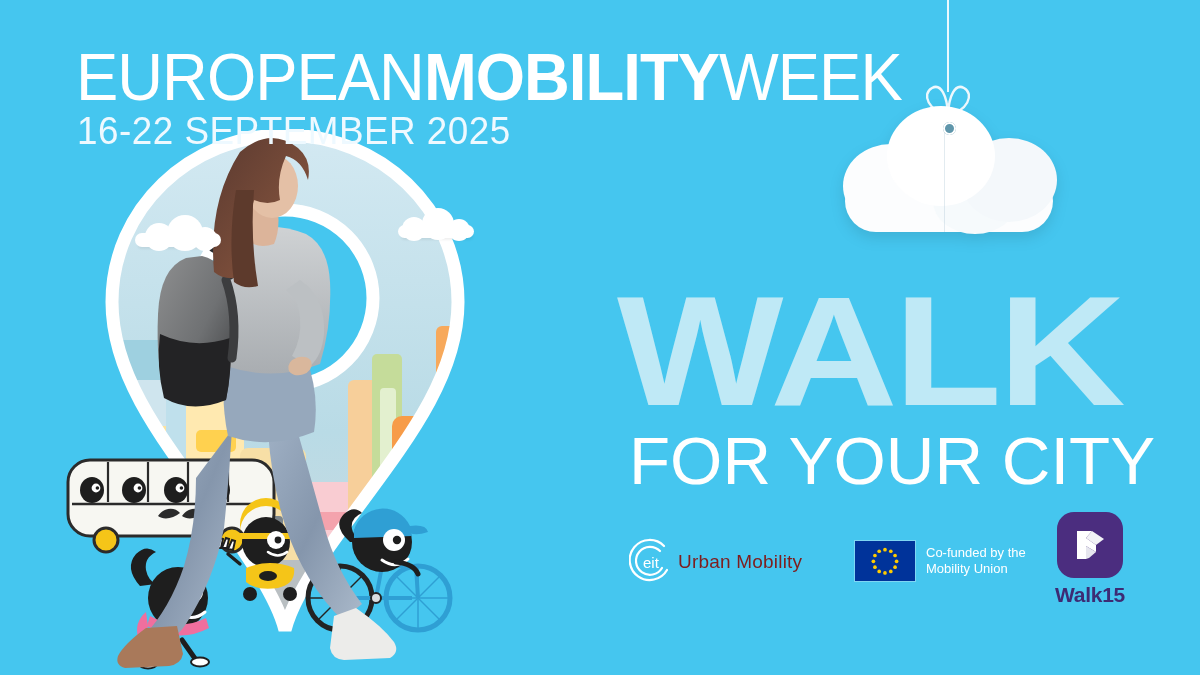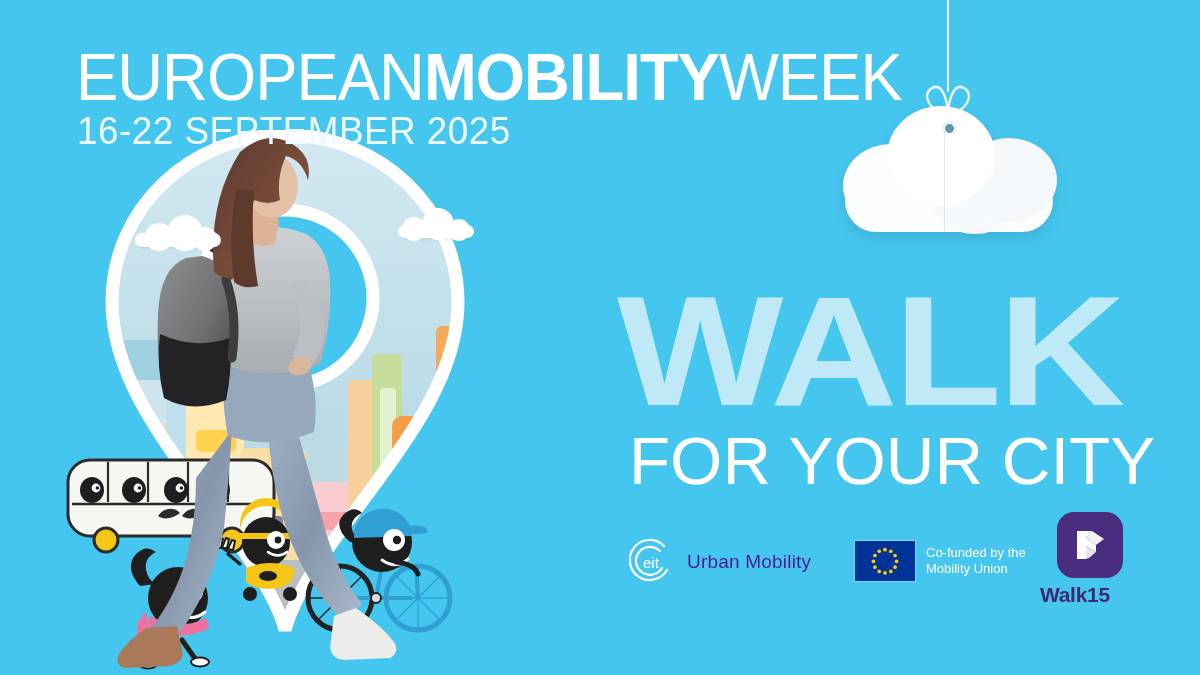--- a/index.html
+++ b/index.html
@@ -90,42 +90,42 @@
     transform-origin:left top;
   }
 
   
   .logo-row {
     position:absolute; left:617px; top:512px;
     width:560px; height:96px;
   }
 
   
-  .eit-logo { position:absolute; left:12px; top:26px; display:flex; align-items:center; gap:11px; }
+  .eit-logo { position:absolute; left:12px; top:26px; display:flex; align-items:center; gap:2px; }
   .eit-mark { position:relative; width:47px; height:47px; }
   .eit-mark svg { display:block; }
   .eit-word {
-    font-size:19px; font-weight:400; color:#4c1d95;
+    font-size:19px; font-weight:400; color:#7f1d1d;
     letter-spacing:0.2px; white-space:nowrap;
   }
 
   
   .eu-logo { position:absolute; left:237px; top:28px; display:flex; align-items:center; gap:10px; }
   .eu-flag {
     position:relative; width:62px; height:42px;
     background:#00339a; border:1px solid #7fd6f3;
   }
   .eu-flag svg { position:absolute; inset:0; }
   .eu-text {
     font-size:13px; line-height:1.25; color:#ffffff; font-weight:400;
     white-space:nowrap;
   }
 
   
-  .walk15-logo { position:absolute; left:423px; top:0px; width:100px; }
+  .walk15-logo { position:absolute; left:423px; top:0px; width:100px; text-align:center; }
   .walk15-badge {
     width:66px; height:66px; margin:0 auto;
     background:#4b2d7f; border-radius:17px;
     display:flex; align-items:center; justify-content:center;
   }
   .walk15-word {
     margin-top:5px; font-size:21px; font-weight:700; color:#3d2b74;
     letter-spacing:-0.3px;
   }
 

